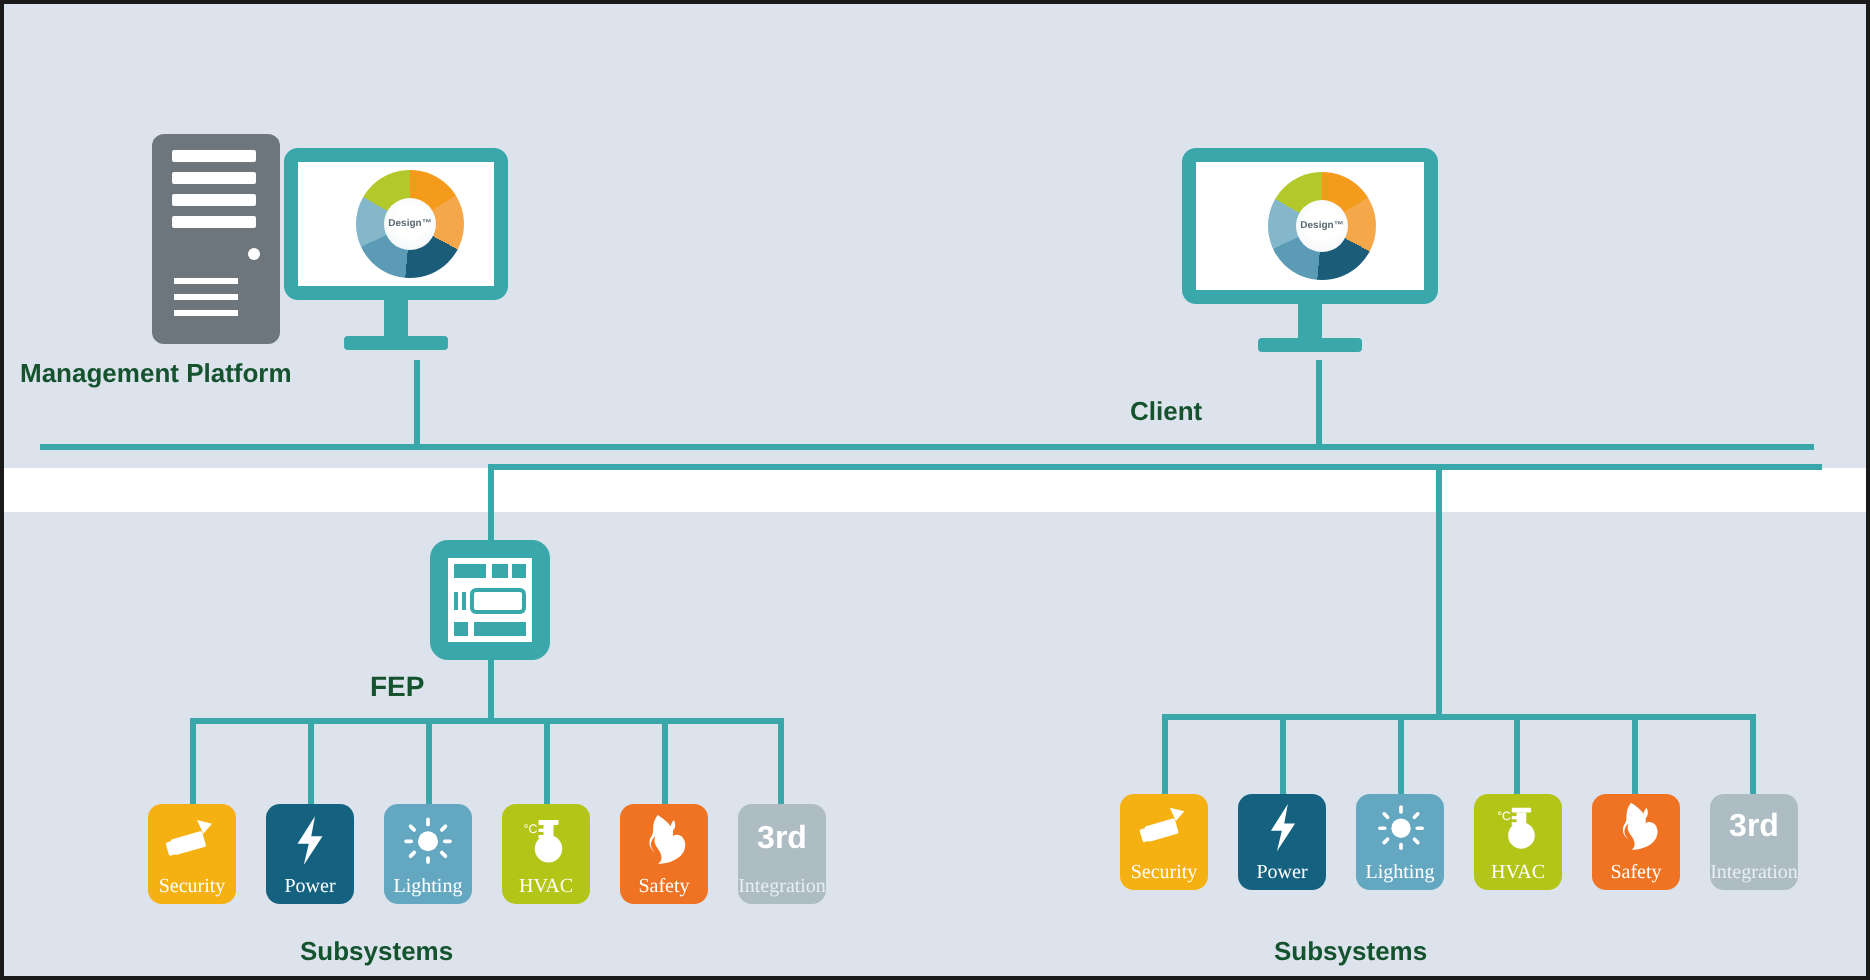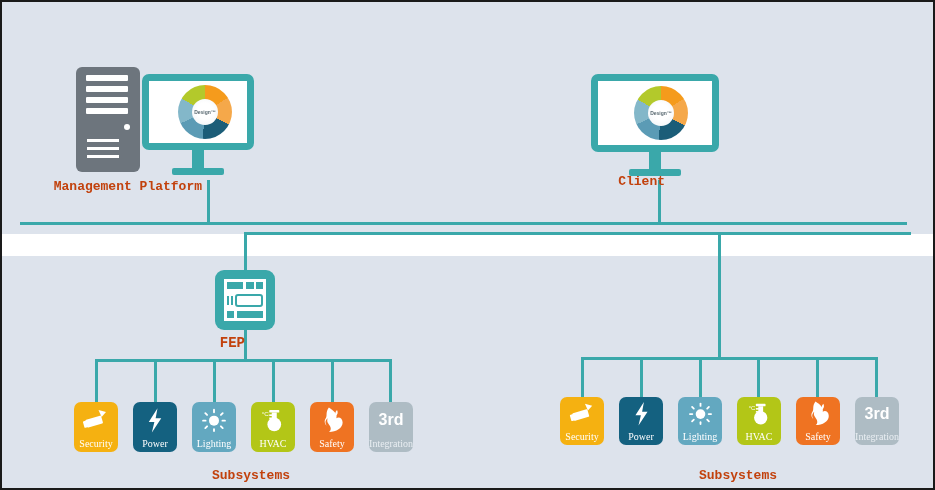--- a/index.html
+++ b/index.html
@@ -8,22 +8,22 @@
     position:relative;width:935px;height:490px;
     background:#dde3ec;border:2px solid #1a1a1a;box-sizing:border-box;
     overflow:hidden;
   }
   
   .white-band{position:absolute;left:0;width:935px;background:#ffffff;}
   
   .hline{position:absolute;background:#3aa8aa;height:3px;}
   .vline{position:absolute;background:#3aa8aa;width:3px;}
   
-  .lbl{position:absolute;color:#c2410c;font-weight:bold;text-align:right;
-       font-family:Liberation Mono, monospace;line-height:15px;}
+  .lbl{position:absolute;color:#14532d;font-weight:bold;text-align:left;
+       font-family:Liberation Sans, sans-serif;line-height:15px;}
   
   .tower{position:absolute;background:#6d757d;border-radius:6px;}
   .tower .bay{position:absolute;background:#fff;border-radius:1px;}
   .tower .dot{position:absolute;background:#fff;border-radius:50%;}
   .tower .vent{position:absolute;background:#fff;}
   
   .monitor{position:absolute;}
   .mon-bezel{position:absolute;left:0;top:0;border:7px solid #3aa8aa;
              border-radius:7px;background:#ffffff;box-sizing:border-box;}
   .mon-neck{position:absolute;background:#3aa8aa;}
@@ -134,21 +134,21 @@
             #b3c92b 300deg 360deg);">
       <div class="hole" style="left:14px;top:14px;width:26px;height:26px;">
         <span>Design™</span>
       </div>
     </div>
     <div class="mon-dot" style="left:62px;top:81px;width:5px;height:5px;"></div>
     <div class="mon-neck" style="left:58px;top:78px;width:12px;height:17px;"></div>
     <div class="mon-base" style="left:38px;top:95px;width:52px;height:7px;"></div>
   </div>
 
-  <div class="lbl" style="left:563px;top:172px;width:100px;font-size:13px;">Client</div>
+  <div class="lbl" style="left:563px;top:196px;width:100px;font-size:13px;">Client</div>
 
   <div class="fep" style="left:213px;top:268px;width:60px;height:60px;">
     <div class="screen" style="left:9px;top:9px;width:42px;height:42px;"></div>
     <div class="blk" style="left:12px;top:12px;width:16px;height:7px;"></div>
     <div class="blk" style="left:31px;top:12px;width:8px;height:7px;"></div>
     <div class="blk" style="left:41px;top:12px;width:7px;height:7px;"></div>
     <div class="tube" style="left:20px;top:24px;width:28px;height:13px;"></div>
     <div class="tick" style="left:12px;top:26px;width:2px;height:9px;"></div>
     <div class="tick" style="left:16px;top:26px;width:2px;height:9px;"></div>
     <div class="blk" style="left:12px;top:41px;width:7px;height:7px;"></div>

